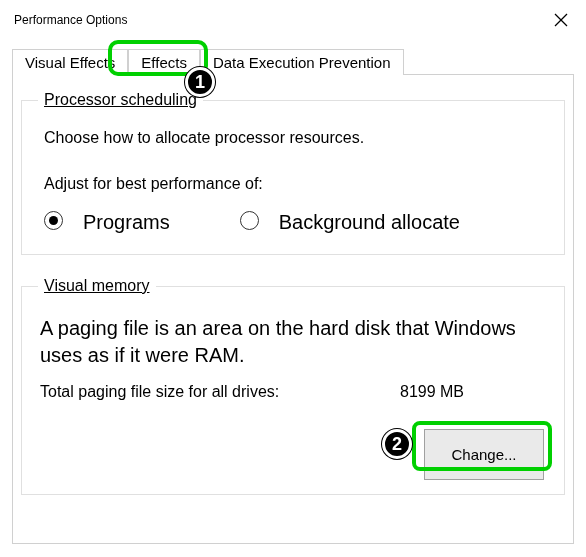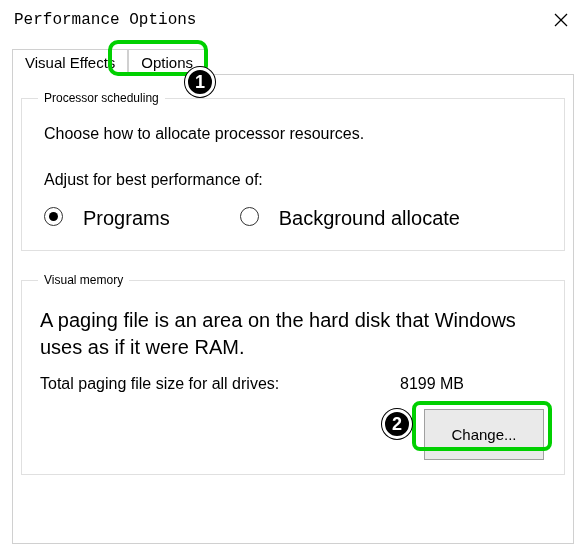--- a/index.html
+++ b/index.html
@@ -16,22 +16,21 @@
   }
   .titlebar {
     display: flex;
     justify-content: space-between;
     align-items: center;
     height: 40px;
     padding: 0 0 0 14px;
     border-bottom: 1px solid #fff;
   }
   .titlebar .title {
-    font-size: 16px;
-    font-family: Liberation Mono, monospace;
+    font-size: 12px;
   }
   .close-btn {
     width: 50px;
     height: 38px;
     display: flex;
     align-items: center;
     justify-content: center;
     font-size: 18px;
     color: #000;
   }
@@ -99,21 +98,22 @@
     z-index: 1;
     min-height: 470px;
   }
   fieldset.group {
     border: 1px solid #e0e0e0;
     margin: 0 0 22px 0;
     padding: 10px 16px 20px 16px;
   }
   fieldset.group > legend {
     padding: 0 6px;
-    font-size: 12px;
+    font-size: 16px;
+    text-decoration: underline;
   }
   .desc {
     margin: 10px 0 28px 6px;
     font-size: 16px;
   }
   .subhead {
     margin: 0 0 18px 6px;
     font-size: 16px;
   }
   .radios {
@@ -141,21 +141,21 @@
     border-radius: 50%;
     background: #000;
   }
   .vm-desc {
     margin: 10px 0 14px 2px;
     font-size: 20px;
     line-height: 1.35;
   }
   .vm-row {
     display: flex;
-    margin: 0 0 16px 2px;
+    margin: 0 0 28px 2px;
     font-size: 16px;
   }
   .vm-row .label { width: 360px; }
   .vm-row .value { }
   .btn-row {
     display: flex;
     justify-content: flex-end;
     padding-right: 4px;
     position: relative;
   }
@@ -186,21 +186,22 @@
       <line x1="1" y1="1" x2="13" y2="13" stroke="#000" stroke-width="1.2"></line>
       <line x1="13" y1="1" x2="1" y2="13" stroke="#000" stroke-width="1.2"></line>
     </svg>
   </div>
 </div>
 
 <div class="body-area">
 
   <div class="tabstrip">
     <div class="tab">Visual Effects</div>
-    <div class="tab active">Options</div>
+    <div class="tab active">Effects</div>
+    <div class="tab">Data Execution Prevention</div>
   </div>
 
   <div class="tab-highlight" style="left:108px; top:0px; width:100px; height:36px;"></div>
   <div class="callout-badge" style="left:185px; top:27px;">1</div>
 
   <div class="tab-panel">
 
     <fieldset class="group">
       <legend>Processor scheduling</legend>
       <div class="desc">Choose how to allocate processor resources.</div>

